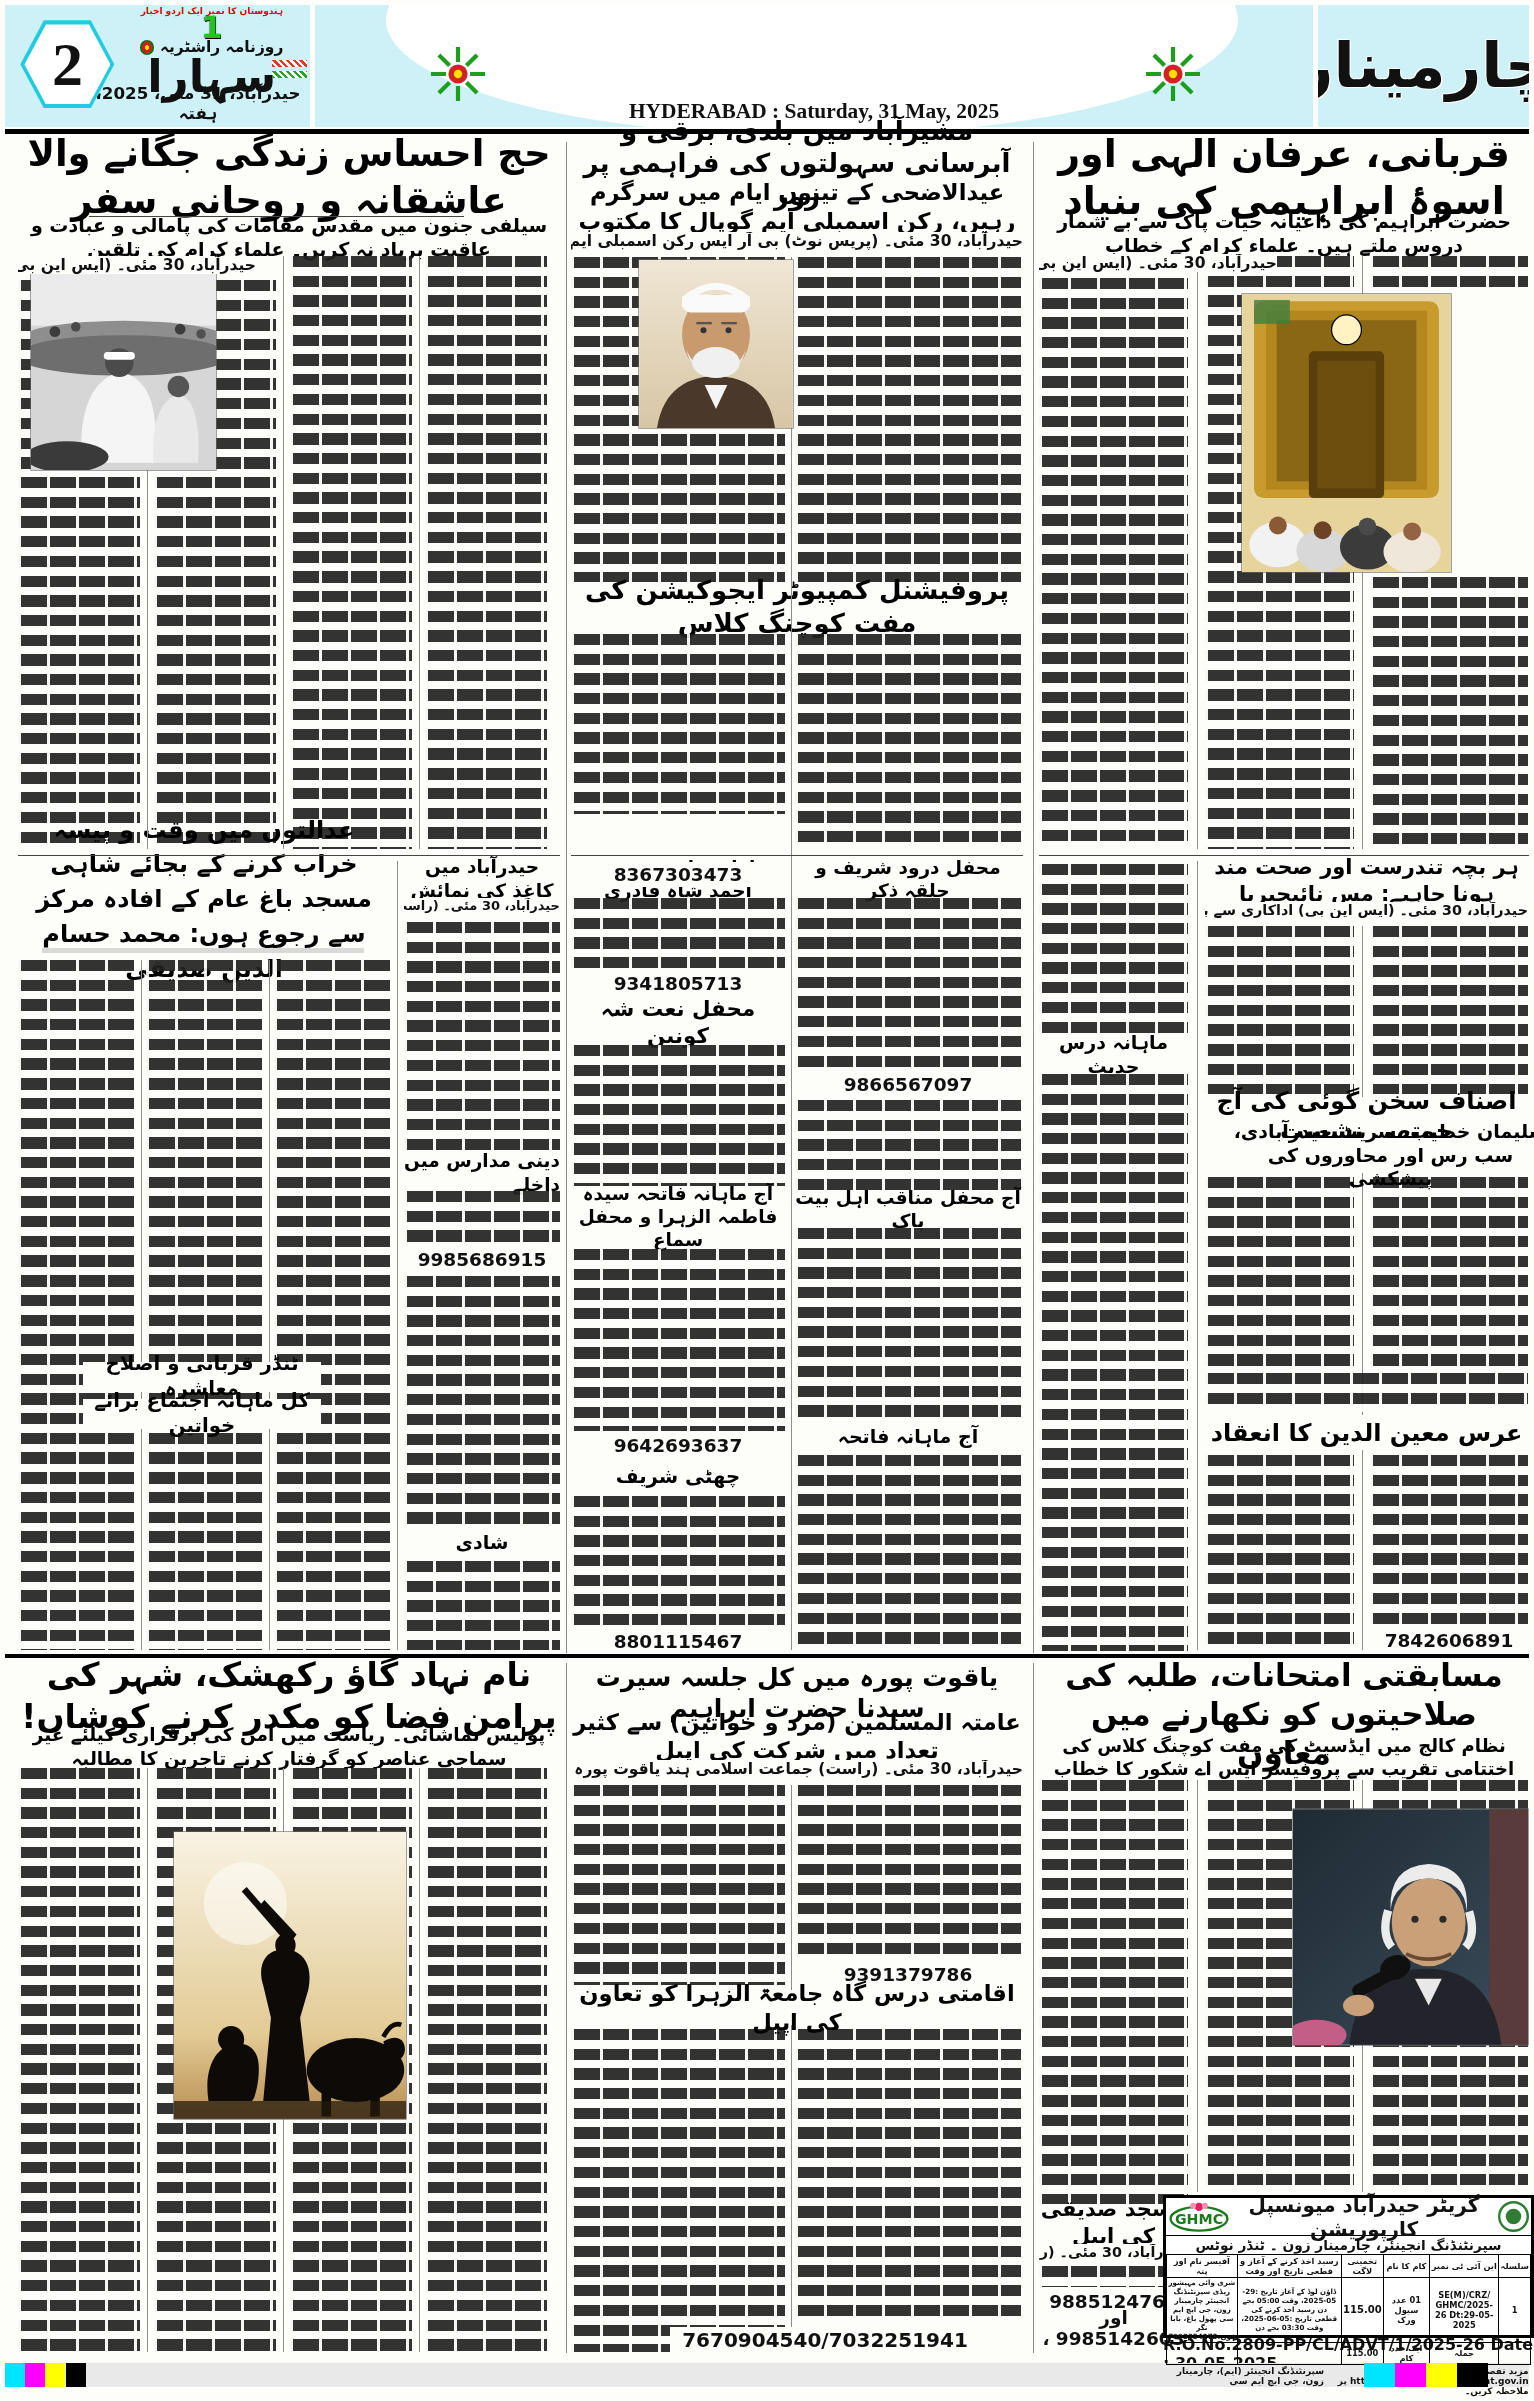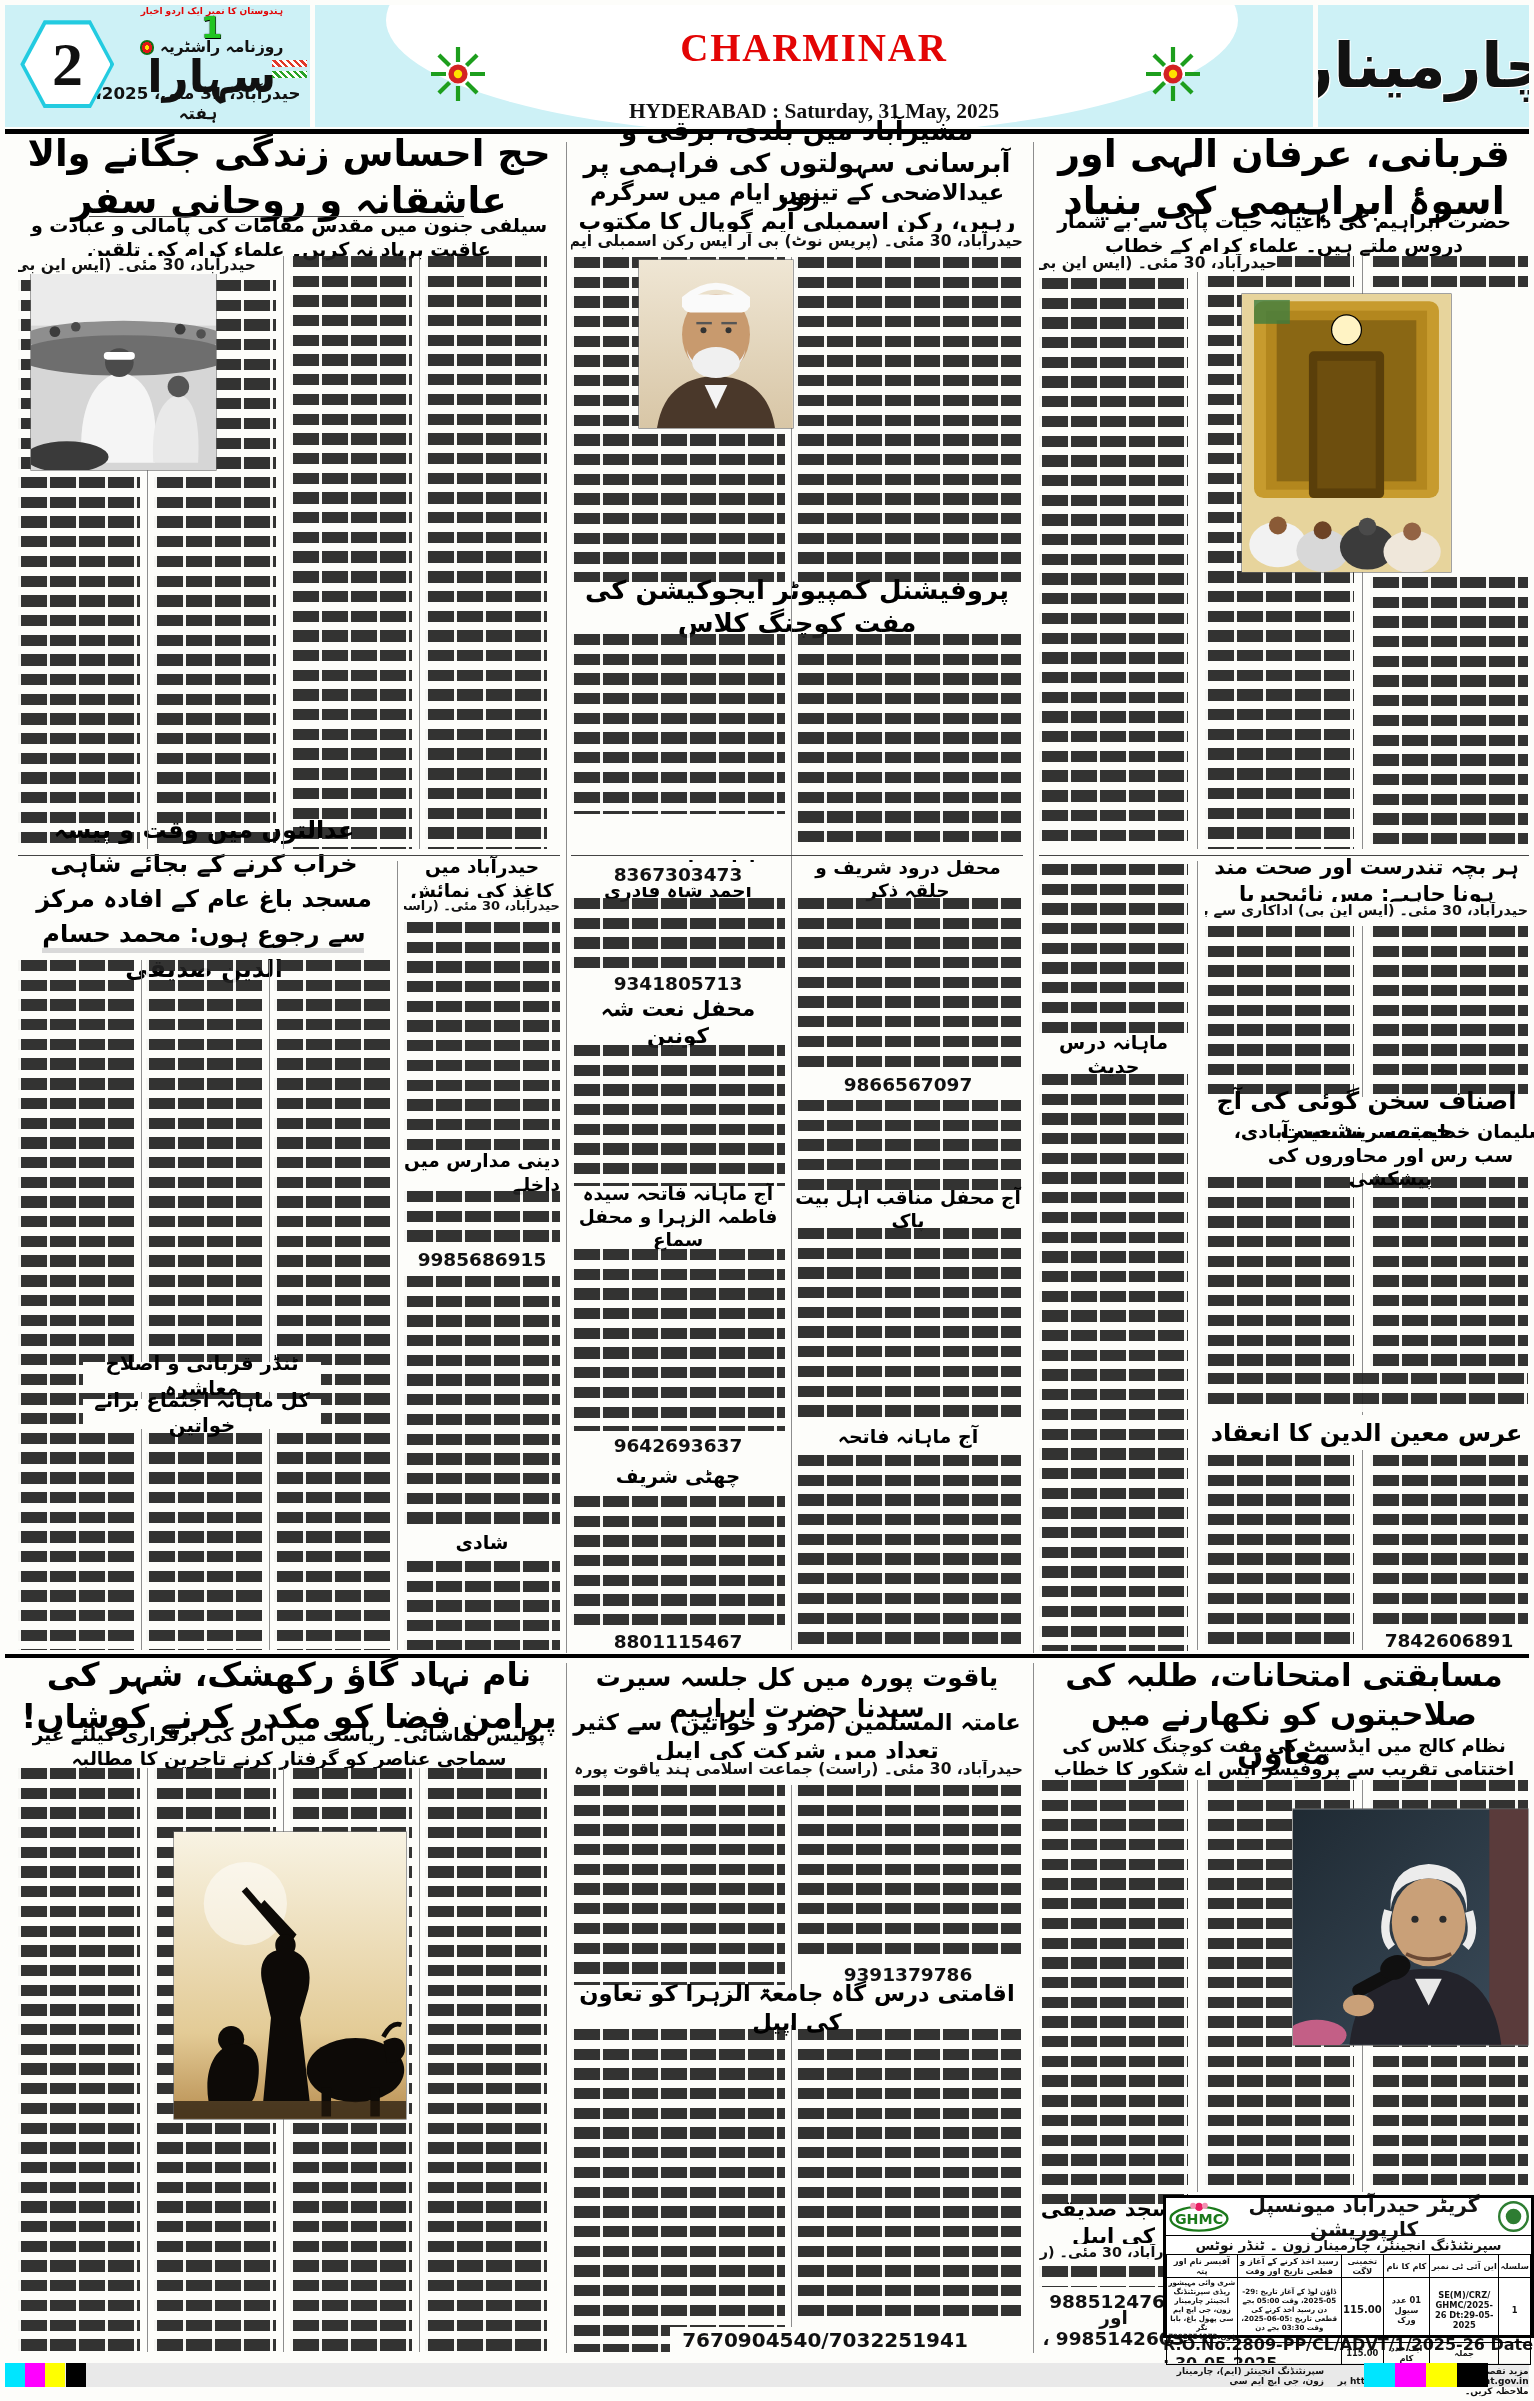--- a/index.html
+++ b/index.html
@@ -81,21 +81,20 @@
       <circle cx="50" cy="50" r="16" fill="#d42222"></circle>
         <circle cx="50" cy="50" r="7" fill="#ffe100"></circle>
     </svg>
     <svg class="abs" style="left:828px;top:39px;" width="60" height="60" viewBox="0 0 100 100">
       <g transform="translate(50,50)" stroke="#1d9e1d" stroke-width="7">
         <path d="M0,-45 L0,-20 M31.8,-31.8 L14.1,-14.1 M45,0 L20,0 M31.8,31.8 L14.1,14.1 M0,45 L0,20 M-31.8,31.8 L-14.1,14.1 M-45,0 L-20,0 M-31.8,-31.8 L-14.1,-14.1"></path>
       </g>
       <circle cx="50" cy="50" r="16" fill="#d42222"></circle>
         <circle cx="50" cy="50" r="7" fill="#ffe100"></circle>
     </svg>
-    <div class="abs serif red" style="left:0;top:20px;width:100%;text-align:center;font-size:39px;font-weight:bold;letter-spacing:1.8px;">CHARMINAR</div>
     <div class="abs serif" style="left:0;top:94px;width:100%;text-align:center;font-size:21.4px;font-weight:bold;">HYDERABAD : Saturday, 31 May, 2025</div>
   </div>
 
   <div class="hd abs" style="left:1318px;top:4.8px;width:211px;height:122px;display:flex;align-items:center;justify-content:center;">
     <span class="u" style="font-size:62px;font-weight:bold;text-shadow:1.2px 1.2px 0 #fff,-1.2px -1.2px 0 #fff;">چارمینار</span>
   </div>
 
   <div class="hrule" style="left:4.8px;top:129px;width:1524px;height:5.4px;"></div>
 
   <div class="vr" style="left:566px;top:142px;height:1511px;"></div>

